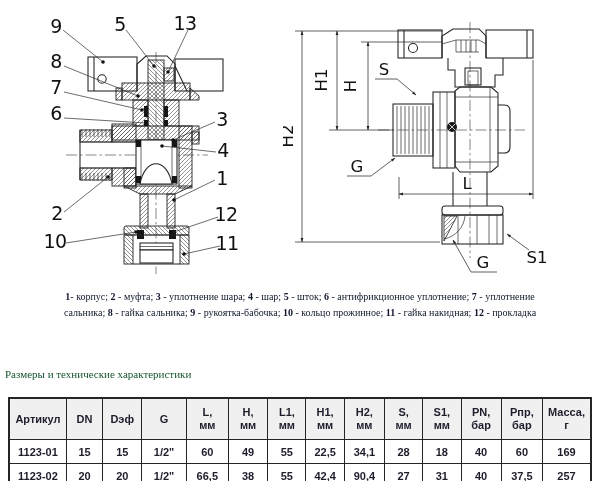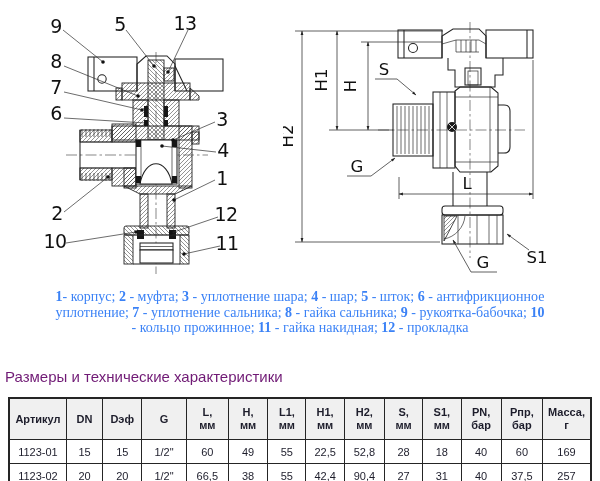--- a/index.html
+++ b/index.html
@@ -12,30 +12,30 @@
   .tl{fill:none;stroke:#2c2c2c;stroke-width:0.7;}
   .cl{fill:none;stroke:#555;stroke-width:0.7;stroke-dasharray:11 3 2.5 3;}
   .hA{fill:url(#hA);stroke:#222;stroke-width:0.9;}
   .hB{fill:url(#hB);stroke:#222;stroke-width:0.9;}
   .dk{fill:#161616;stroke:none;}
   .wh{fill:#fff;stroke:#222;stroke-width:1.05;}
   .cn{font-family:"DejaVu Sans",sans-serif;font-size:19px;fill:#101010;text-anchor:middle;letter-spacing:-0.5px;}
   .dn{font-family:"DejaVu Sans",sans-serif;font-size:16.5px;fill:#101010;text-anchor:middle;}
   .dl{fill:none;stroke:#2c2c2c;stroke-width:0.75;}
   #legend{position:absolute;left:52px;top:289px;width:496px;text-align:center;
-          font-family:"Liberation Serif",serif;font-size:14px;line-height:15.6px;color:#3b82f6;}
+          font-family:"Liberation Serif",serif;font-size:10px;line-height:15.6px;color:#0f172a;}
   #legend b{font-weight:bold;}
-  #section-title{position:absolute;left:5px;top:368px;font-family:Liberation Sans, sans-serif;
-          font-size:15px;color:#701a75;}
+  #section-title{position:absolute;left:5px;top:368px;font-family:Liberation Serif, serif;
+          font-size:11px;color:#14532d;}
   #spec-table{position:absolute;left:8px;top:397px;width:584px;border-collapse:collapse;
           table-layout:fixed;border:2px solid #252525;}
   #spec-table th,#spec-table td{border:1px solid #252525;text-align:center;vertical-align:middle;
           color:#1d1d2b;padding:1px 0;}
   #spec-table th{background:#f0f0f0;font-size:11px;font-weight:bold;height:38px;line-height:13px;}
-  #spec-table td{font-size:11px;height:21px;font-weight:normal;margin-left:48px;}
+  #spec-table td{font-size:11px;height:21px;font-weight:bold;margin-left:48px;}
 </style>
 </head>
 <body>
 
 <div id="page">
 
 <svg id="left-svg" width="280" height="285" viewBox="0 0 280 285">
   <defs>
     <pattern id="hA" patternUnits="userSpaceOnUse" width="4" height="4">
       <path d="M-1,1 l2,-2 M0,4 l4,-4 M3,5 l2,-2" stroke="#3a3a3a" stroke-width="0.55"></path>
@@ -372,21 +372,21 @@
   <tbody id="tbl-body">
         <tr>
           <td>1123-01</td>
           <td>15</td>
           <td>15</td>
           <td>1/2"</td>
           <td>60</td>
           <td>49</td>
           <td>55</td>
           <td>22,5</td>
-          <td>52,8</td>
+          <td>34,1</td>
           <td>28</td>
           <td>18</td>
           <td>40</td>
           <td>60</td>
           <td>169</td>
         </tr>
         <tr>
           <td>1123-02</td>
           <td>20</td>
           <td>20</td>

